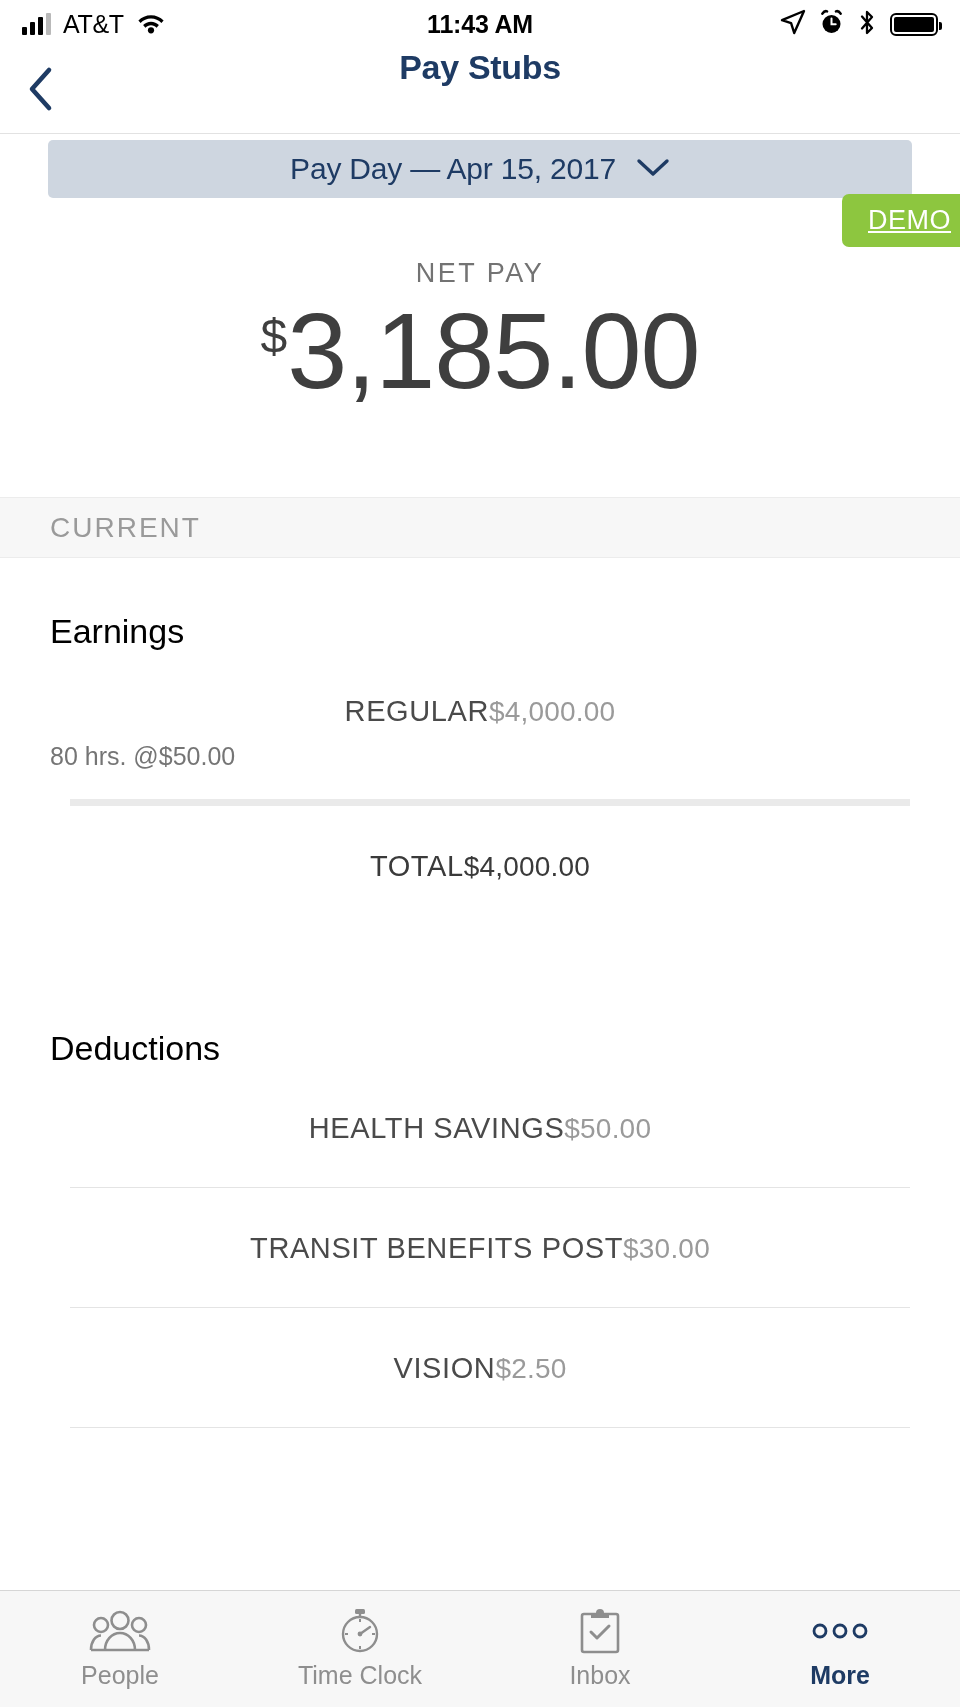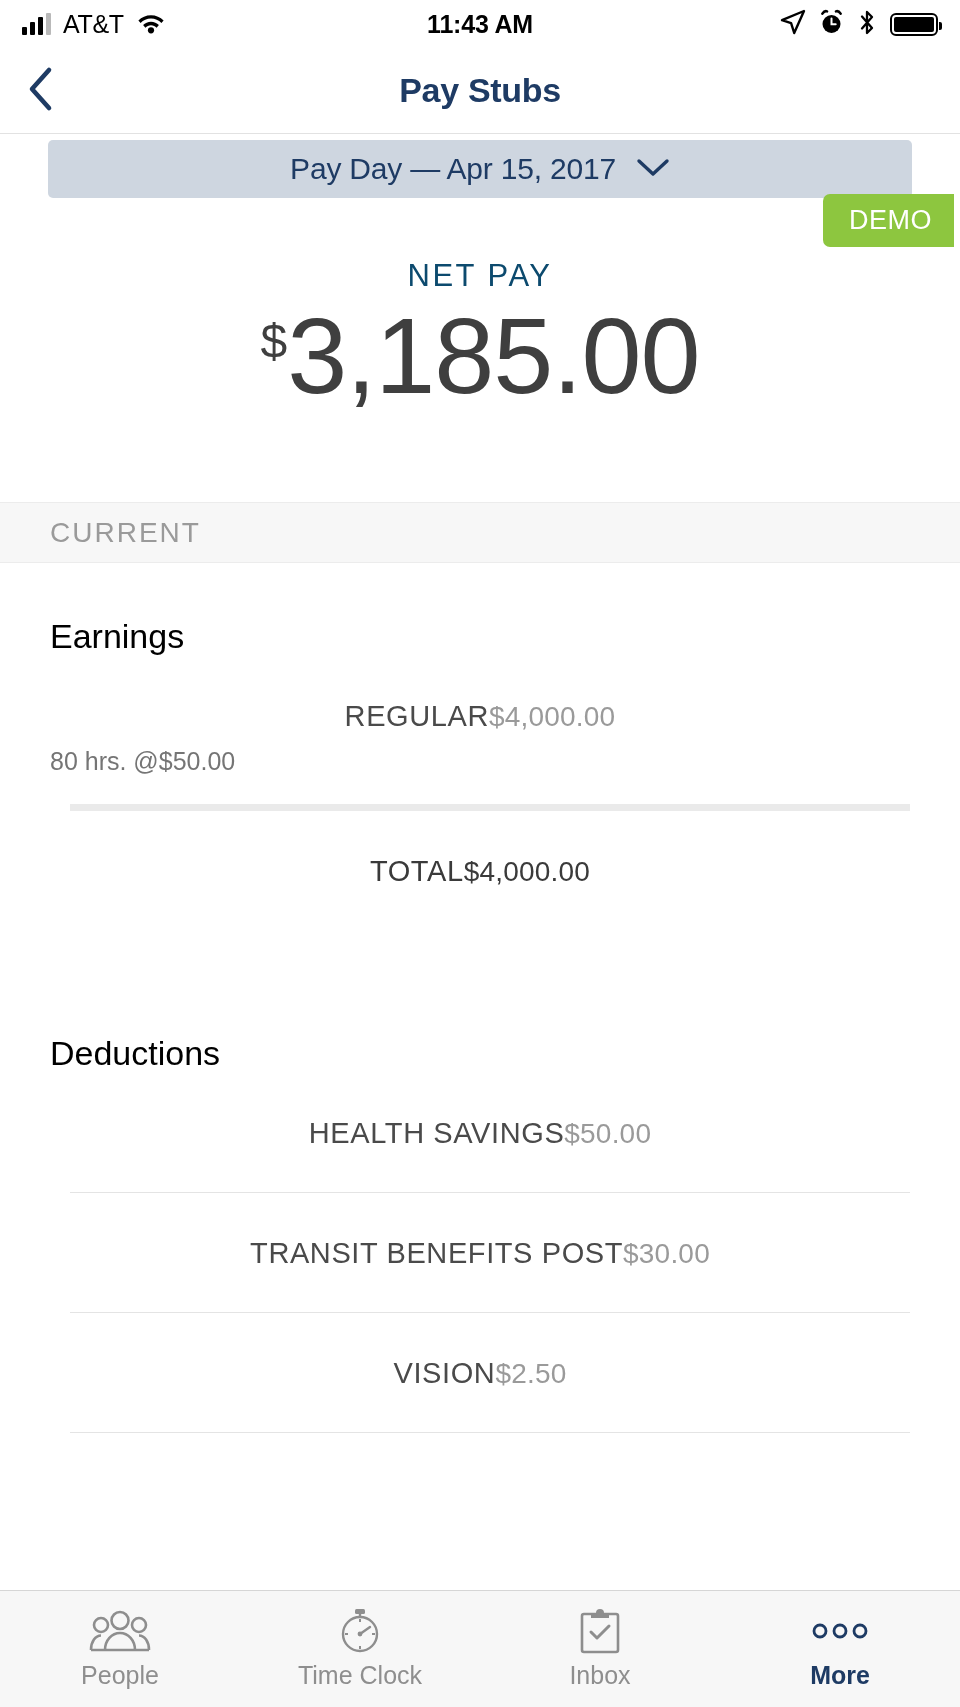--- a/index.html
+++ b/index.html
@@ -60,21 +60,20 @@
   .battery span { display: block; width: 100%; height: 100%;
                   background: #000; border-radius: 2px; }
 
   
   .nav-bar {
     position: absolute;
     top: 48px; left: 0;
     width: 960px; height: 86px;
     background: #ffffff;
     display: flex;
-    align-items: center;
     border-bottom: 1px solid #e2e2e2;
   }
   .nav-back {
     width: 80px; display: flex; align-items: center;
     justify-content: center; height: 100%; cursor: pointer;
   }
   .nav-title {
     position: absolute; left: 0; right: 0; text-align: center;
     font-size: 34px; font-weight: 700; color: #1e3b64;
     letter-spacing: -0.3px;
@@ -93,32 +92,33 @@
     align-items: center;
     justify-content: center;
     gap: 20px;
     cursor: pointer;
   }
   .payday-text { font-size: 30px; color: #1e3b64; font-weight: 500;
                  letter-spacing: -0.2px; }
 
   .demo-badge {
     position: absolute;
-    top: 60px; right: 6px;
+    top: 60px; right: 0;
     background: #8dc63f;
     color: #ffffff;
     font-size: 27px;
     letter-spacing: 0.5px;
-    padding: 11px 22px 11px 26px;
+    padding: 11px 9px 11px 26px;
     border-radius: 7px 0 0 7px;
+    text-decoration: underline;
   }
 
   .netpay-block { margin-top: 60px; text-align: center; }
   .netpay-label {
-    font-size: 31px; color: #0c4a6e; letter-spacing: 2.5px;
+    font-size: 27px; color: #737373; letter-spacing: 2.5px;
   }
   .netpay-amount {
     margin-top: 8px;
     display: flex; align-items: flex-start; justify-content: center;
     color: #3f3f3f; line-height: 1;
   }
   .netpay-amount .currency { font-size: 48px; margin-top: 16px;
                              font-weight: 300; }
   .netpay-amount .value { font-size: 108px; font-weight: 300;
                           letter-spacing: -1px; }

